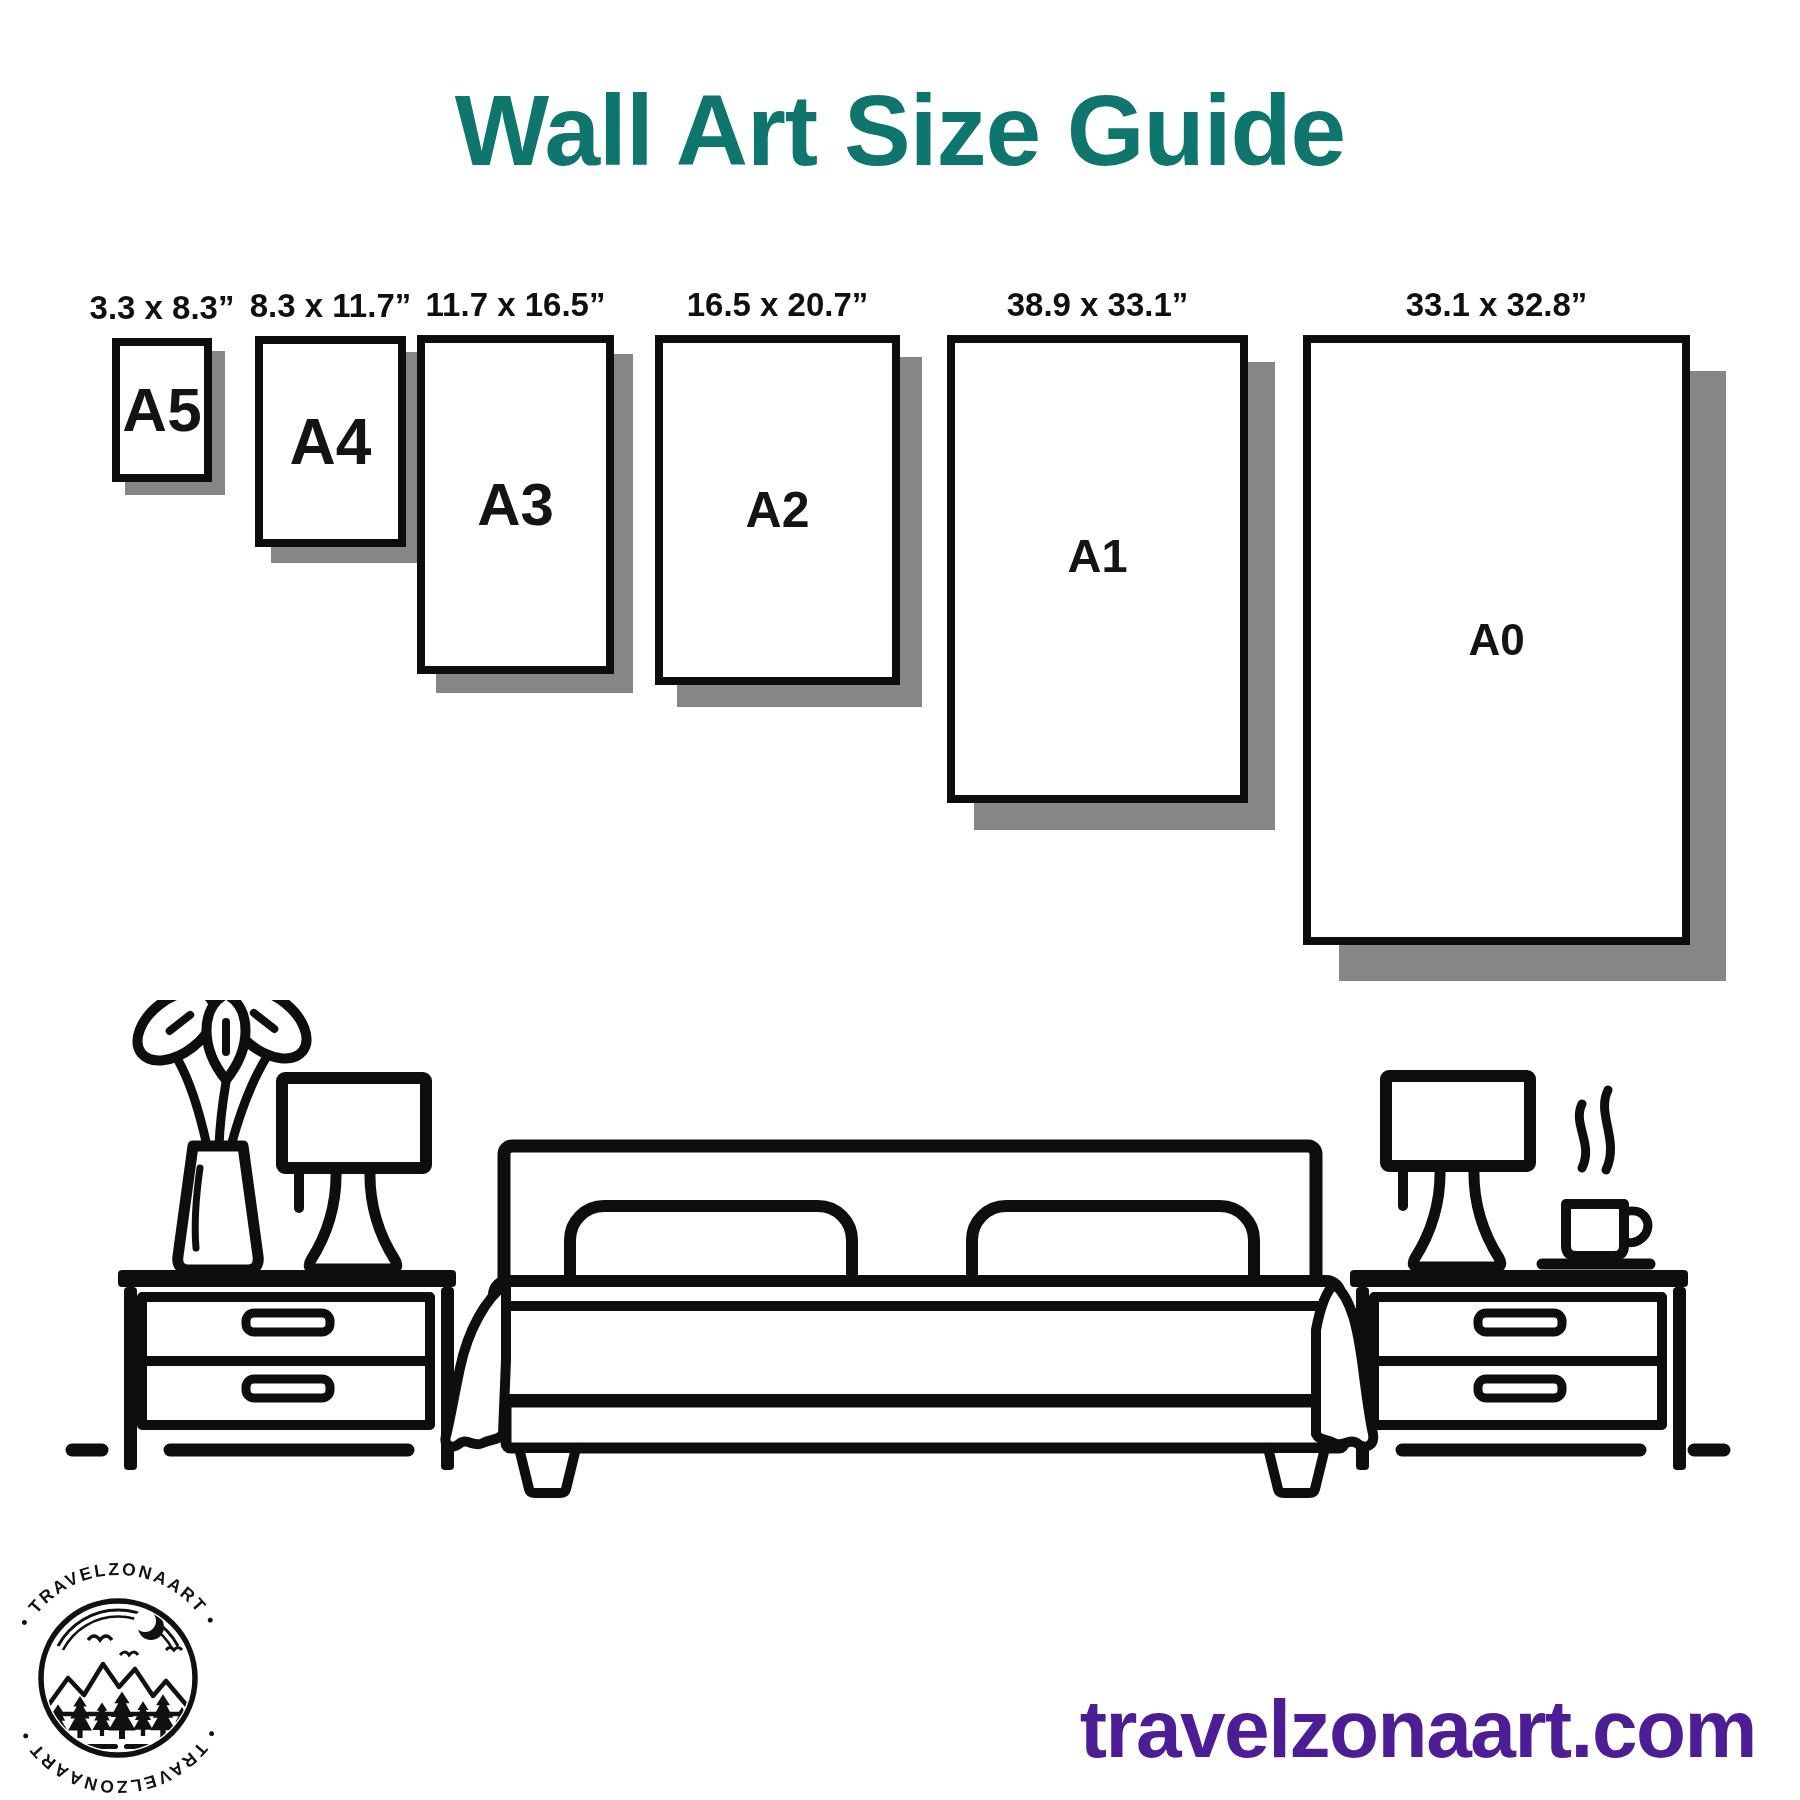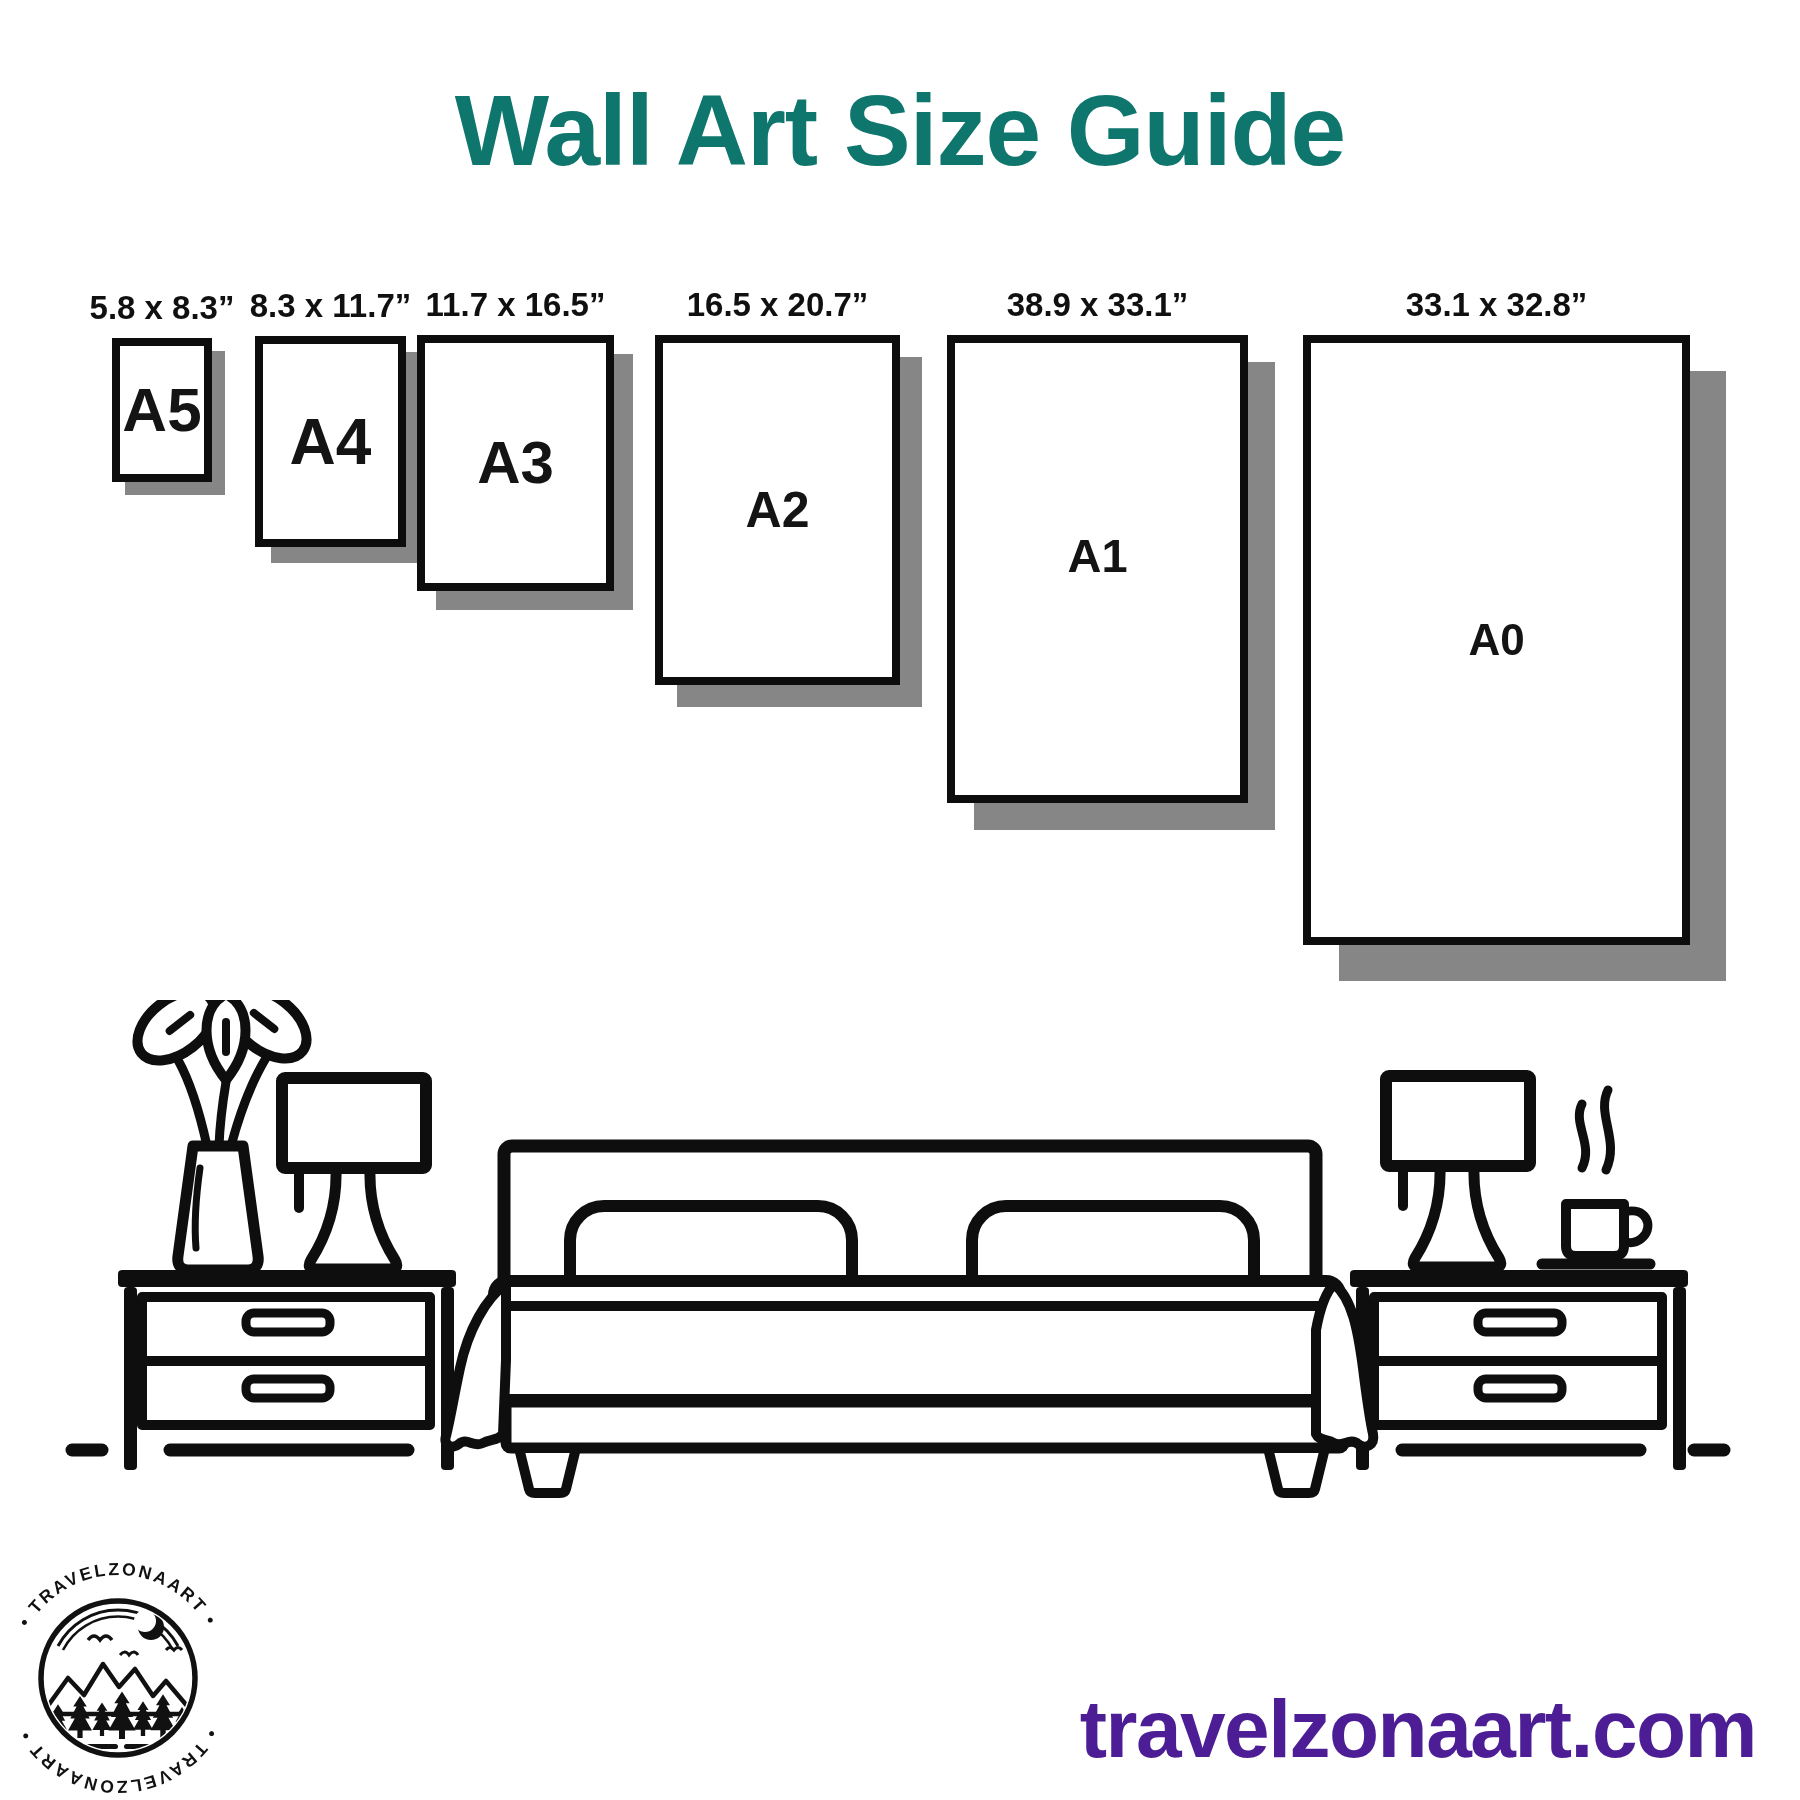--- a/index.html
+++ b/index.html
@@ -7,21 +7,21 @@
        font-family:"Liberation Sans","DejaVu Sans",sans-serif;color:#0d0d0d;}
 
   
   .title{position:absolute;top:80px;left:0;width:100%;text-align:center;
          font-size:100px;font-weight:bold;letter-spacing:-1px;color:#0f766e;line-height:1;}
 
   
   .frame-group{position:absolute;}
   .fg-a5{left:112px;top:338px;width:100px;height:144px;--sh:13px;--ls:62px;}
   .fg-a4{left:255px;top:336px;width:151px;height:211px;--sh:16px;--ls:64px;}
-  .fg-a3{left:417px;top:335px;width:197px;height:256px;--sh:19px;--ls:60px;}
+  .fg-a3{left:417px;top:335px;width:197px;height:339px;--sh:19px;--ls:60px;}
   .fg-a2{left:655px;top:335px;width:245px;height:350px;--sh:22px;--ls:50px;}
   .fg-a1{left:947px;top:335px;width:301px;height:468px;--sh:27px;--ls:47px;}
   .fg-a0{left:1303px;top:335px;width:387px;height:610px;--sh:36px;--ls:44px;}
 
   .frame-shadow{position:absolute;inset:0;background:#868686;
                 transform:translate(var(--sh),var(--sh));}
   .frame{position:absolute;inset:0;background:#ffffff;border:8px solid #0d0d0d;
          display:flex;align-items:center;justify-content:center;}
   .size-letter{font-size:var(--ls);font-weight:bold;color:#141414;line-height:1;}
   .fg-a1 .size-letter{margin-bottom:27px;}
@@ -38,21 +38,21 @@
   
   .website{position:absolute;top:1688px;right:44px;font-size:82px;font-weight:bold;
            letter-spacing:-1.5px;color:#4c1d95;line-height:1;}
 </style>
 </head>
 <body>
 
 <div class="title">Wall Art Size Guide</div>
 
 <div class="frame-group fg-a5">
-  <div class="dim-label">5.8 x 8.3”</div>
+  <div class="dim-label">3.3 x 8.3”</div>
   <div class="frame-shadow"></div>
   <div class="frame">
     <span class="size-letter">A5</span>
   </div>
 </div>
 <div class="frame-group fg-a4">
   <div class="dim-label">8.3 x 11.7”</div>
   <div class="frame-shadow"></div>
   <div class="frame">
     <span class="size-letter">A4</span>

